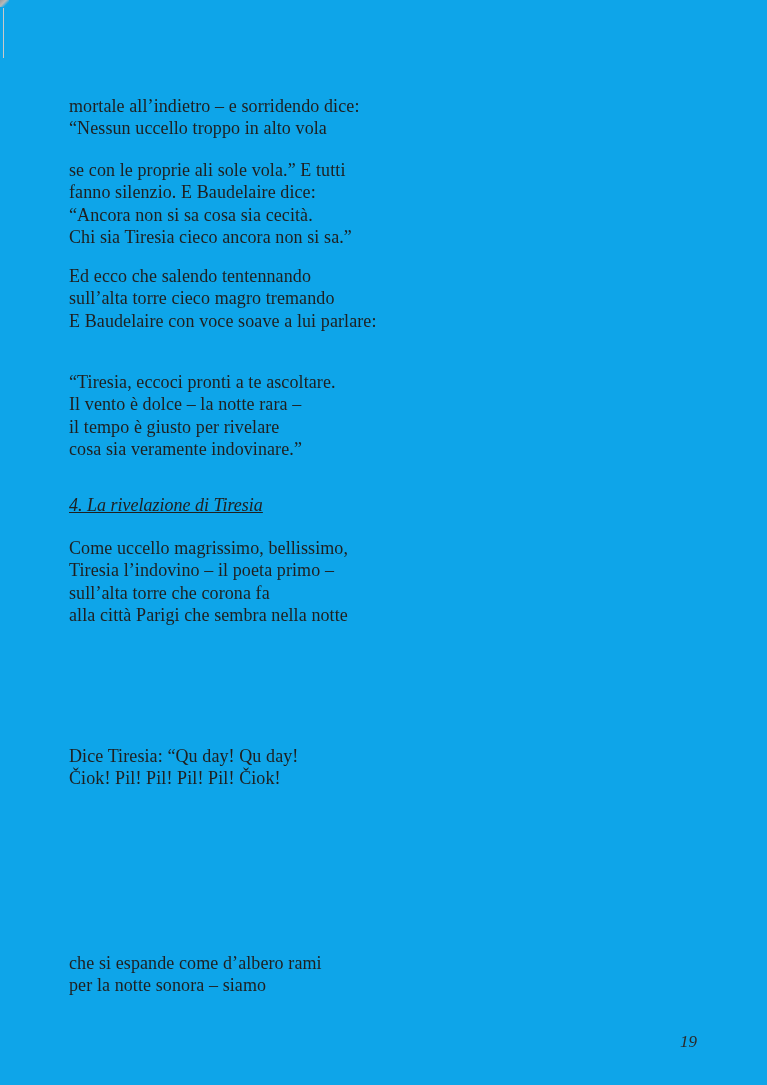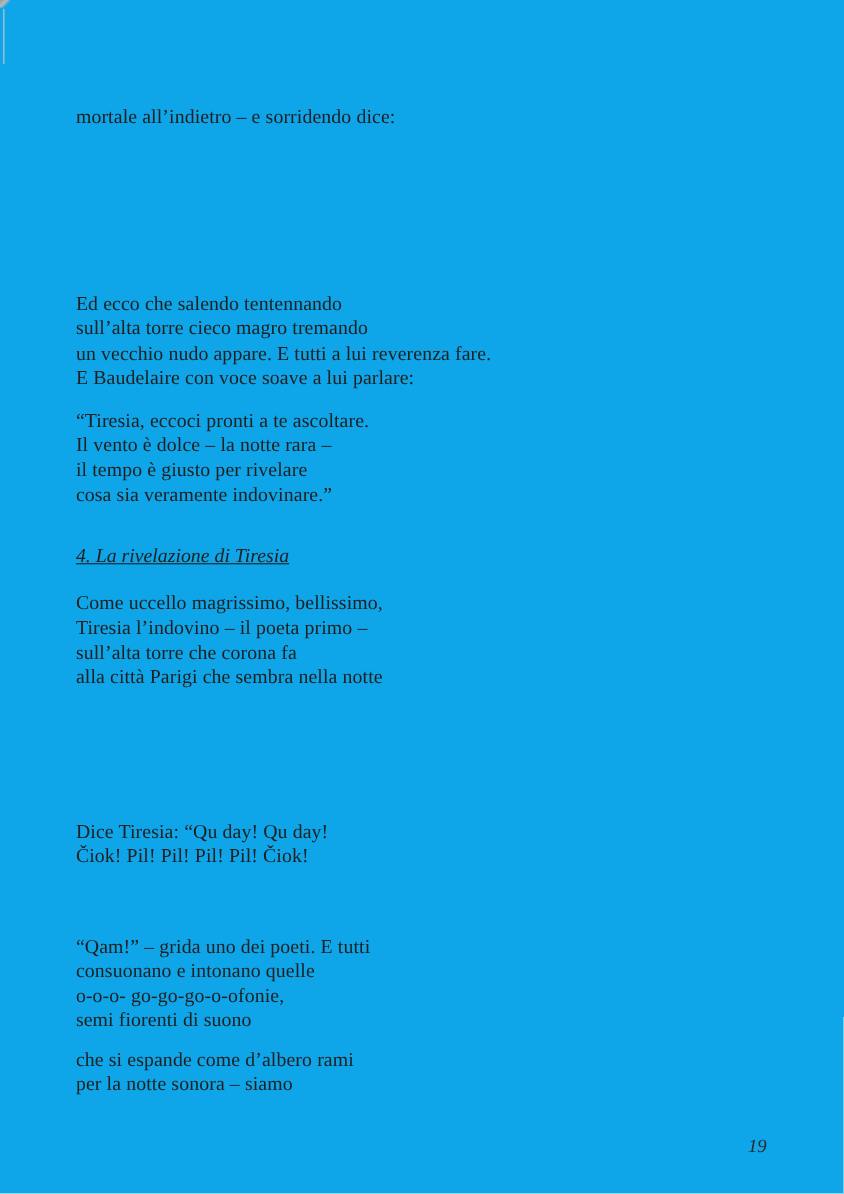--- a/index.html
+++ b/index.html
@@ -64,27 +64,33 @@
 </head>
 <body>
 
 <div class="page">
 
   <div class="scan-corner-mark"></div>
   <div class="scan-edge-left"></div>
 
   <div class="stanza" style="top:95px">
     <div class="line">mortale all’indietro – e sorridendo dice:</div>
+    <div class="line">“Nessun uccello troppo in alto vola</div>
   </div>
 
+  <div class="stanza" style="top:159px">
+    <div class="line">se con le proprie ali sole vola.” E tutti</div>
+    <div class="line">fanno silenzio. E Baudelaire dice:</div>
+    <div class="line">“Ancora non si sa cosa sia cecità.</div>
+    <div class="line">Chi sia Tiresia cieco ancora non si sa.”</div>
+  </div>
 
   <div class="stanza" style="top:265px">
     <div class="line">Ed ecco che salendo tentennando</div>
     <div class="line">sull’alta torre cieco magro tremando</div>
-    <div class="line">un vecchio nudo appare. E tutti a lui reverenza fare.</div>
     <div class="line">E Baudelaire con voce soave a lui parlare:</div>
   </div>
 
   <div class="stanza" style="top:371px">
     <div class="line">“Tiresia, eccoci pronti a te ascoltare.</div>
     <div class="line">Il vento è dolce – la notte rara –</div>
     <div class="line">il tempo è giusto per rivelare</div>
     <div class="line">cosa sia veramente indovinare.”</div>
   </div>
 
@@ -96,26 +102,20 @@
     <div class="line">sull’alta torre che corona fa</div>
     <div class="line">alla città Parigi che sembra nella notte</div>
   </div>
 
 
   <div class="stanza" style="top:745px">
     <div class="line">Dice Tiresia: “Qu day! Qu day!</div>
     <div class="line">Čiok! Pil! Pil! Pil! Pil! Čiok!</div>
   </div>
 
-  <div class="stanza" style="top:849px">
-    <div class="line">“Qam!” – grida uno dei poeti. E tutti</div>
-    <div class="line">consuonano e intonano quelle</div>
-    <div class="line">o-o-o- go-go-go-o-ofonie,</div>
-    <div class="line">semi fiorenti di suono</div>
-  </div>
 
   <div class="stanza" style="top:952px">
     <div class="line">che si espande come d’albero rami</div>
     <div class="line">per la notte sonora – siamo</div>
   </div>
 
   <div class="page-number">19</div>
 
 </div>
 

